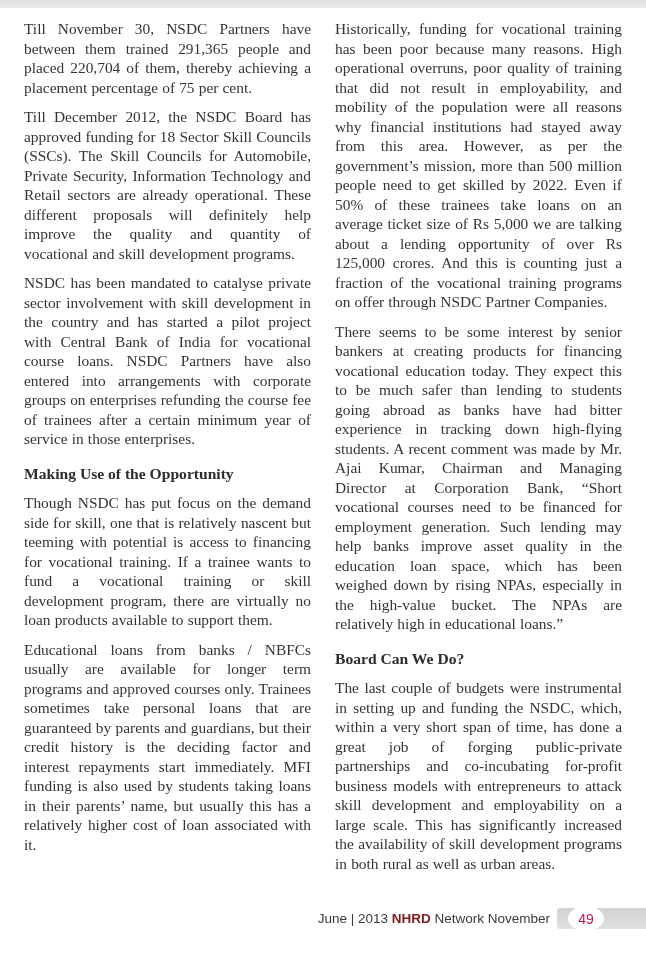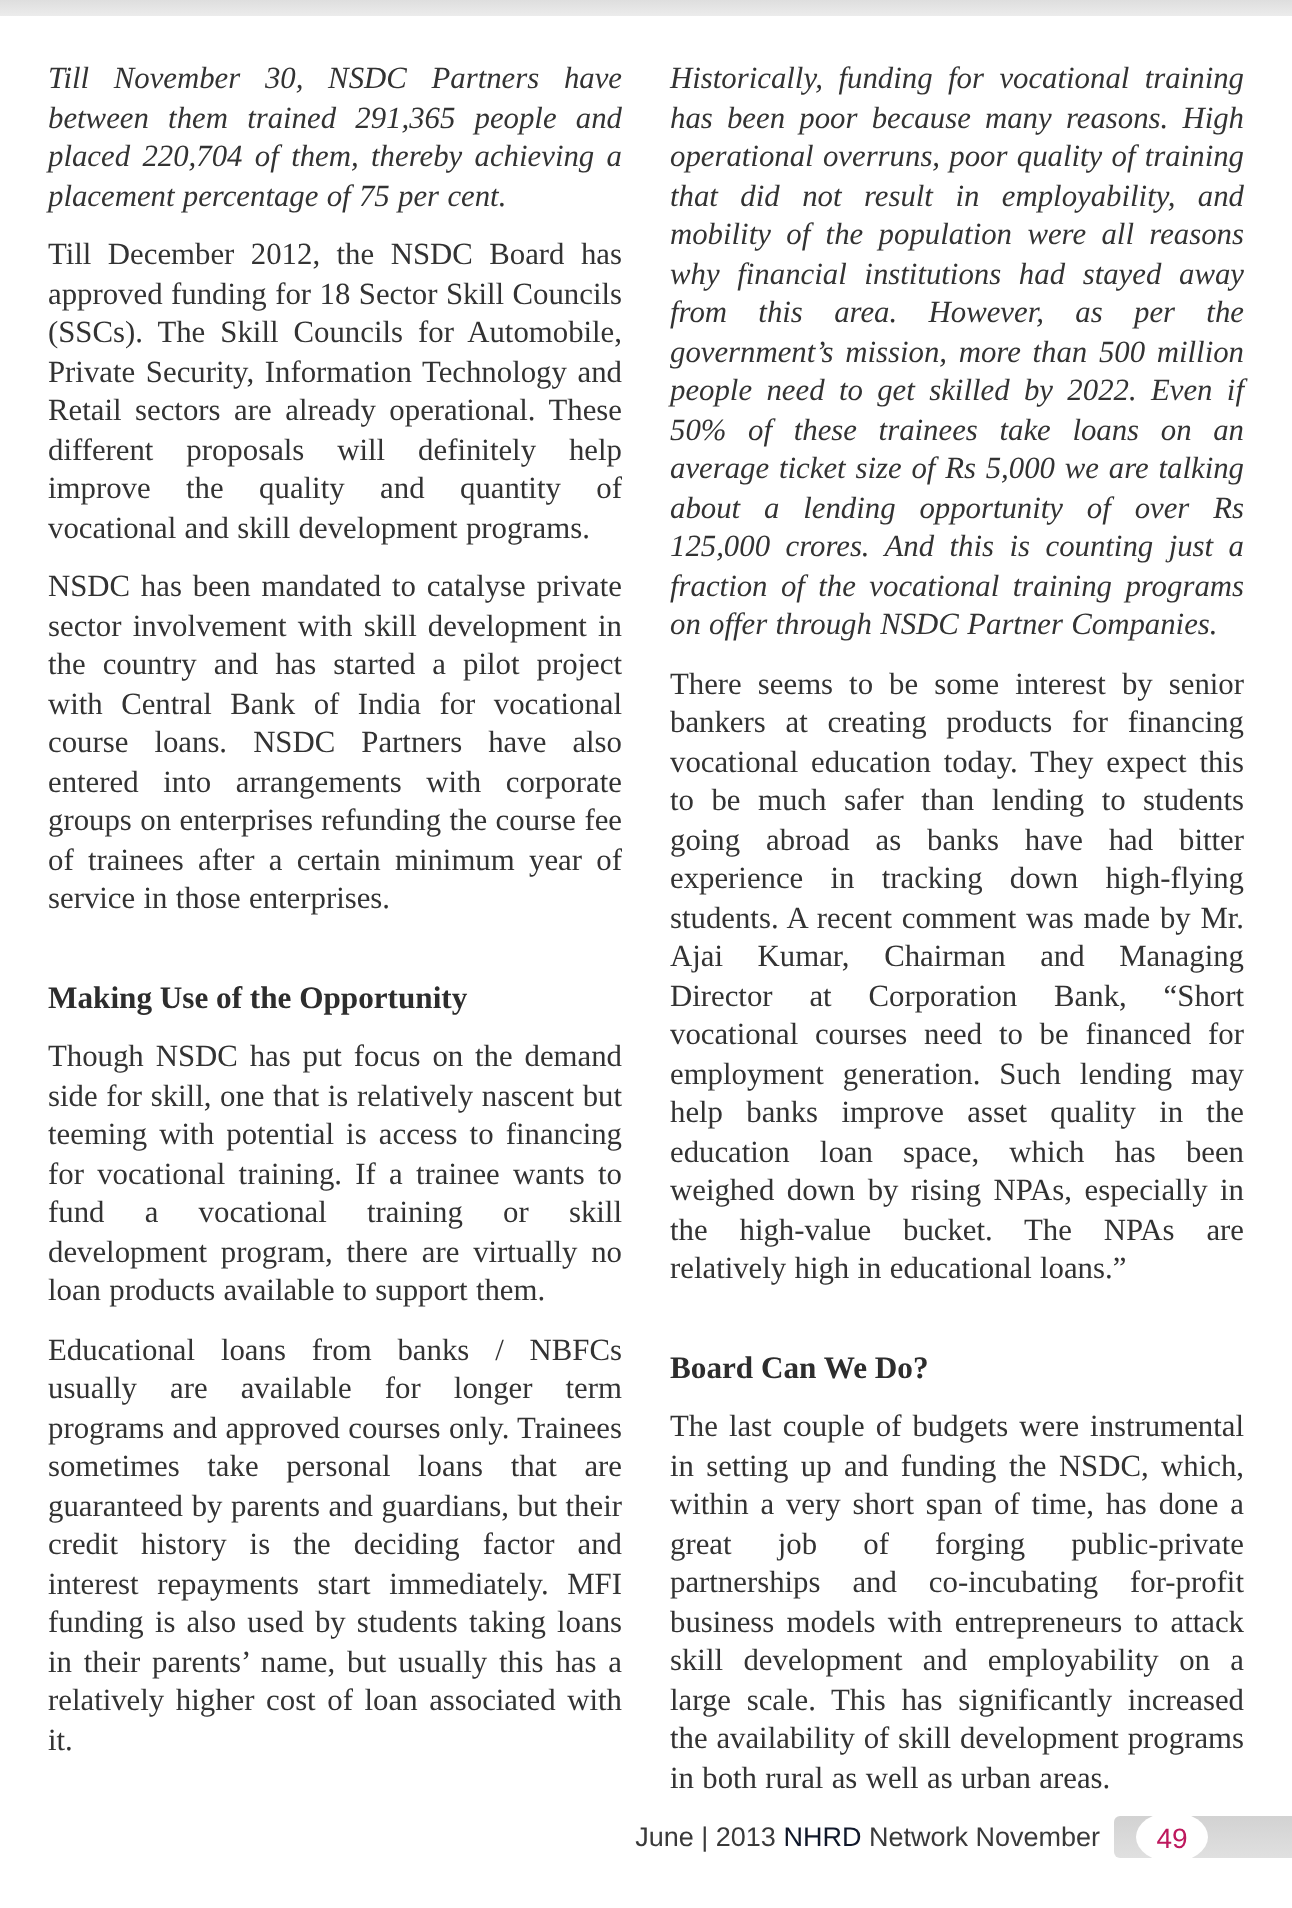--- a/index.html
+++ b/index.html
@@ -37,43 +37,42 @@
     color: #333333;
     margin: 0 0 10px 0;
     hyphens: none;
     word-spacing: 0.02em;
   }
   .heading {
     font-size: 15.6px;
     line-height: 19.5px;
     font-weight: bold;
     color: #2d2d2d;
-    margin: 30px 0 10px 0;
+    margin: 15px 0 10px 0;
   }
   .col > .para:first-child, .col > .heading:first-child {
-    margin-top: 15px;
-    font-style: italic;
+    margin-top: 4px;
   }
   .footer {
     position: absolute;
     bottom: 25px;
     right: 0;
     display: flex;
     align-items: center;
   }
   .footer-text {
     font-family: "Liberation Sans", sans-serif;
     font-size: 13.5px;
     color: #3a3a3a;
     white-space: pre;
     margin-right: 7px;
   }
   .footer-text .bold {
-    font-weight: normal;
-    color: #0f172a;
+    font-weight: bold;
+    color: #7f1d1d;
   }
   .page-badge {
     position: relative;
     width: 89px;
     height: 21px;
     background: linear-gradient(to bottom, #d2d2d2, #e0e0e0);
     border-top-left-radius: 3px;
     border-bottom-left-radius: 3px;
   }
   .page-circle {

